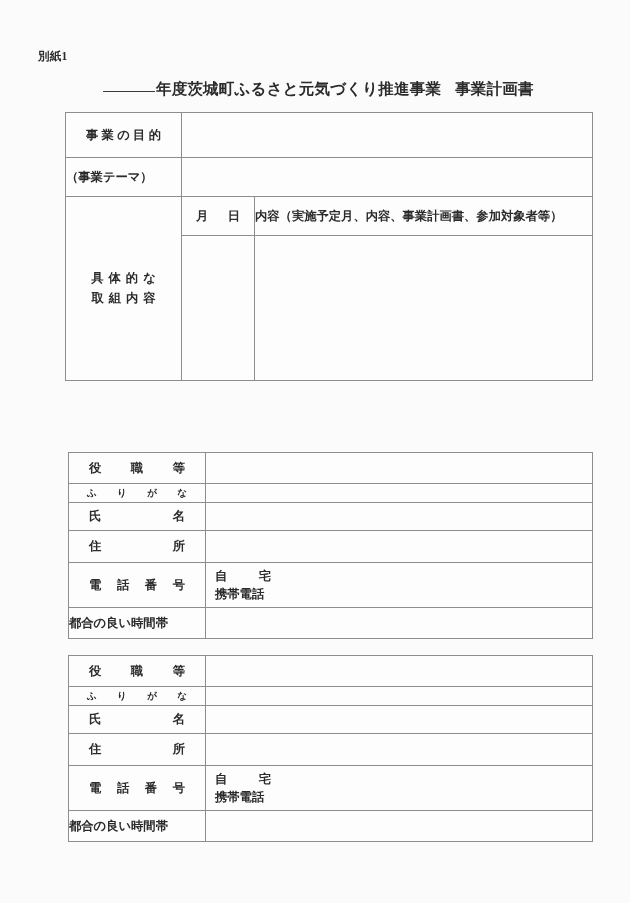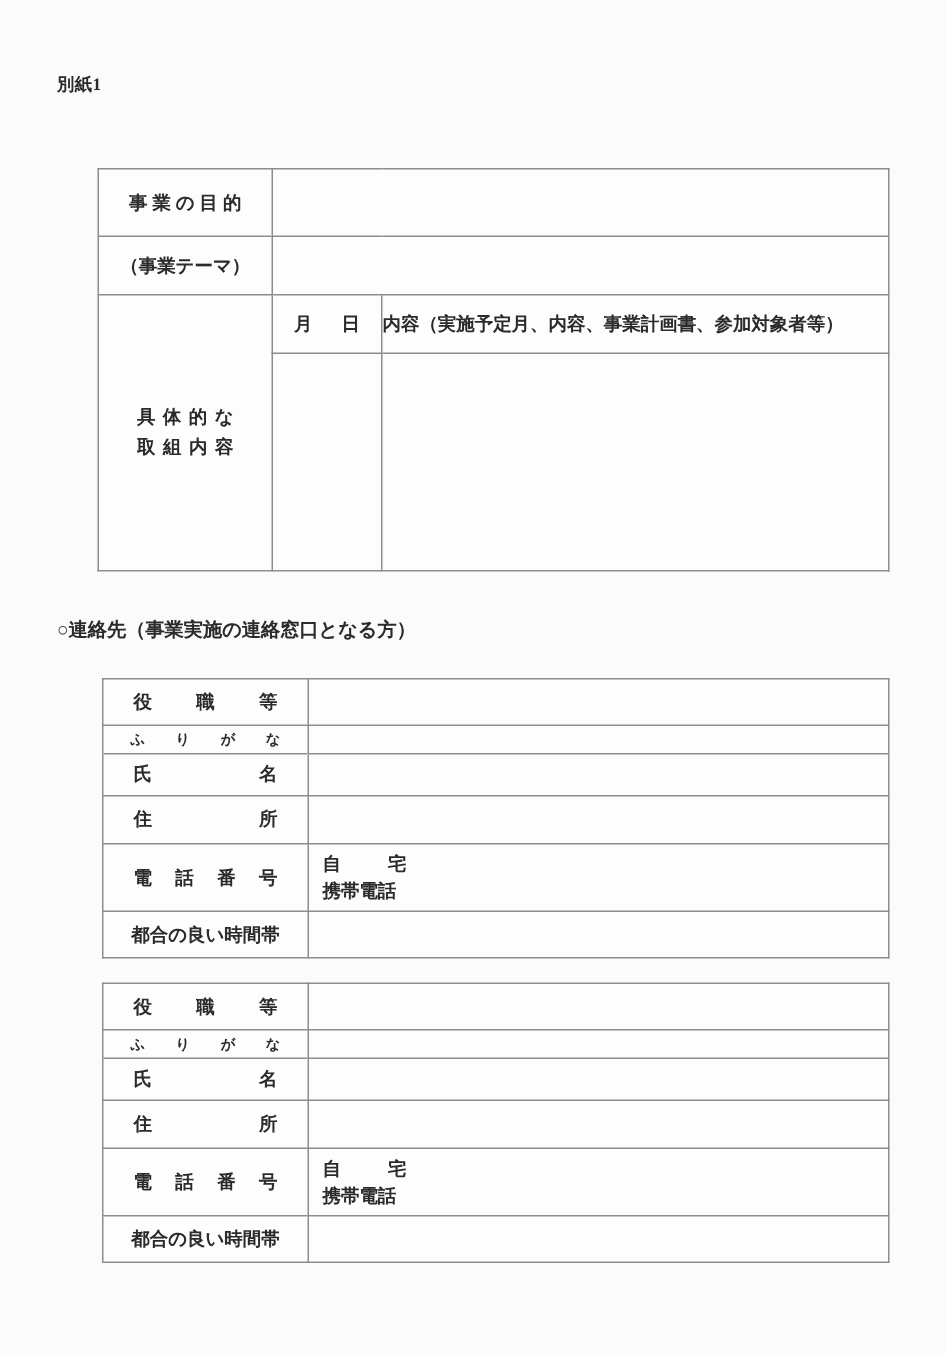--- a/index.html
+++ b/index.html
@@ -72,21 +72,21 @@
     padding: 0 20px;
     white-space: nowrap;
   }
   .lbl-narrow {
     display: flex;
     justify-content: space-between;
     padding: 0 14px;
     white-space: nowrap;
   }
   .lbl-center {
-    text-align: center;
+    text-align: left;
     white-space: nowrap;
   }
   .pad-left {
     padding-left: 9px;
   }
 
   
   .dotted-bottom { border-bottom: 1px dotted #9a9a9a !important; }
 
   
@@ -137,20 +137,23 @@
     width: 56px;
   }
 </style>
 </head>
 <body>
 
 <div class="page">
 
   <div class="doc-ref">別紙1</div>
 
+  <div class="doc-title">
+    <span class="blank-line"></span><span>年度茨城町ふるさと元気づくり推進事業</span><span class="gap"></span><span>事業計画書</span>
+  </div>
 
   <table class="form" id="plan-table">
     <colgroup>
       <col style="width:116px">
       <col style="width:73px">
       <col>
     </colgroup>
     <tbody>
       <tr>
         <td class="purpose-label dotted-bottom" style="height:44px">
@@ -188,21 +191,20 @@
         <td class="pad-left">内容（実施予定月、内容、事業計画書、参加対象者等）</td>
       </tr>
 
       <tr>
         <td style="height:144px"></td>
         <td class="pad-left"></td>
       </tr>
     </tbody>
   </table>
 
-  <div class="contact-heading">○連絡先（事業実施の連絡窓口となる方）</div>
 
   <table class="form contact" id="contact-table-1">
     <colgroup>
         <col style="width:137px">
         <col>
       </colgroup>
     <tbody>
       <tr>
         <td class="c-label" style="height:30px">
           <div class="lbl">

